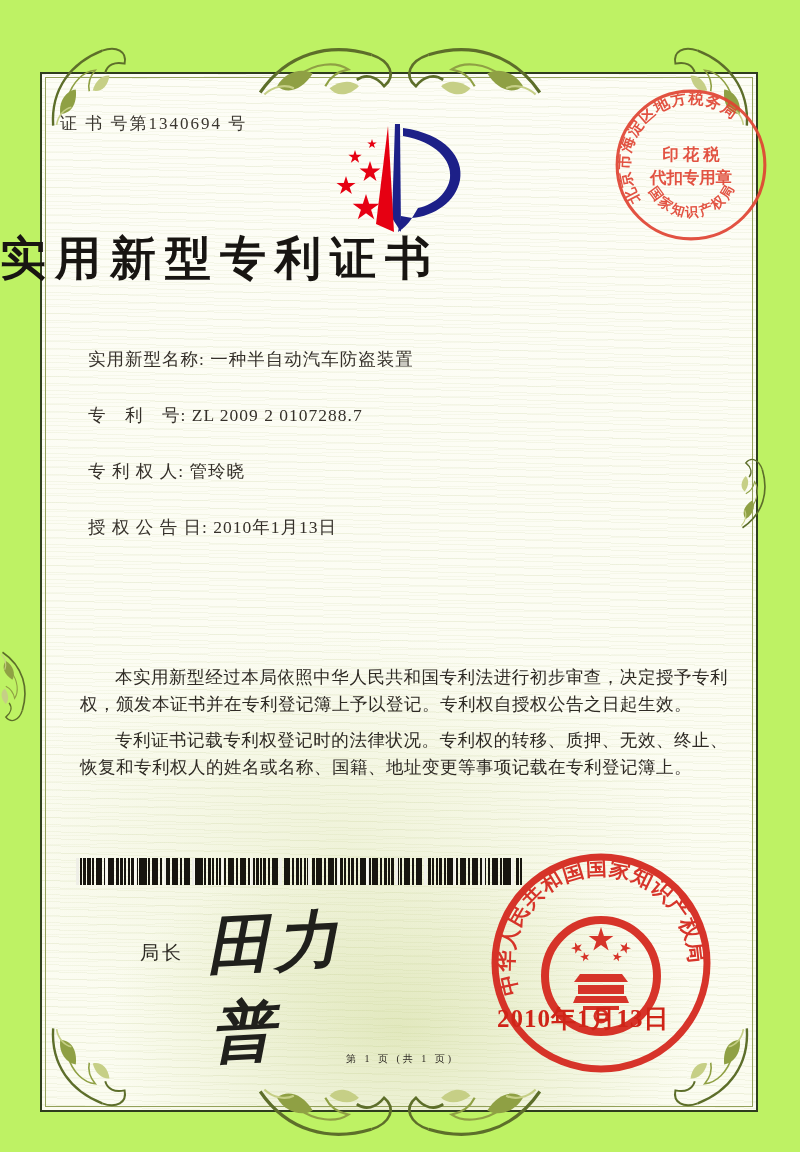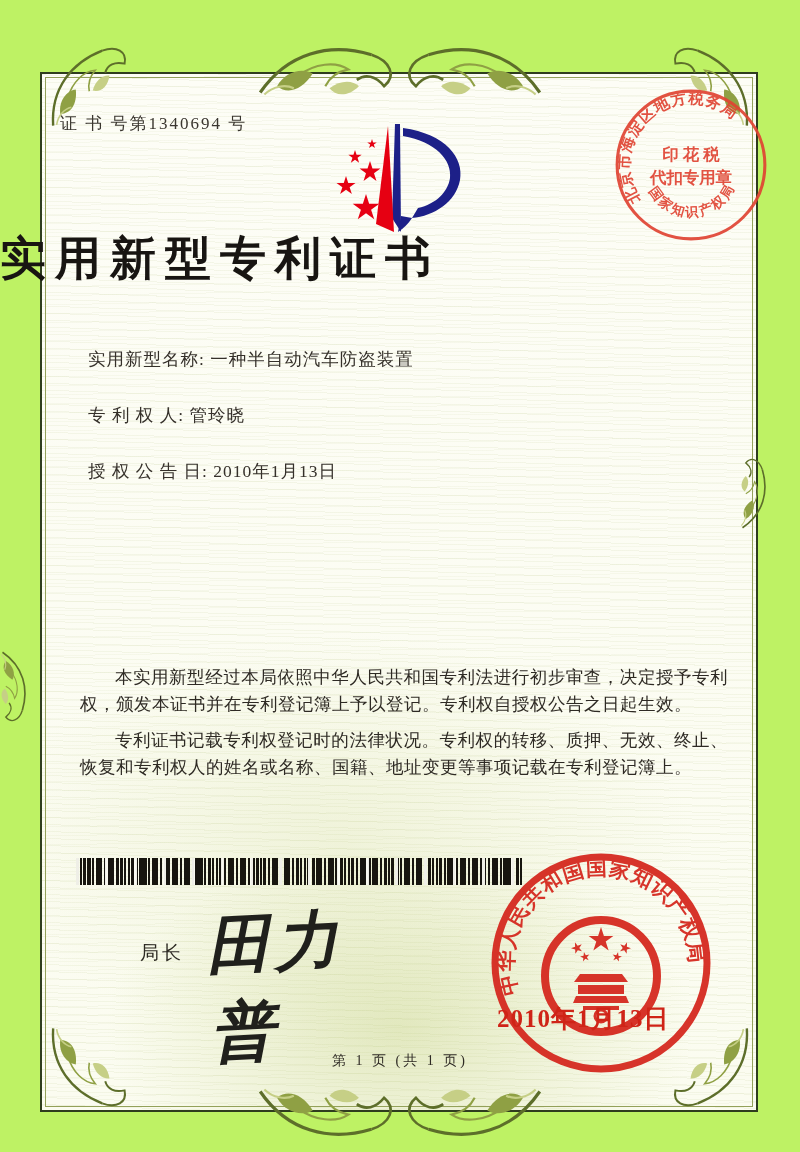--- a/index.html
+++ b/index.html
@@ -71,21 +71,21 @@
     transform:rotate(-3deg);letter-spacing:4px;font-style:italic;
   }
 
   .seal{position:absolute;left:486px;top:848px;opacity:.94;}
   .seal-date{
     position:absolute;left:497px;top:1002px;
     font-size:25px;font-weight:bold;color:#cf2417;letter-spacing:1px;
   }
   .footer{
     position:absolute;left:0;top:1052px;width:100%;
-    text-align:center;font-size:14px;letter-spacing:3px;color:#2e2a24;
+    text-align:center;font-size:10px;letter-spacing:3px;color:#2e2a24;
   }
 </style>
 </head>
 <body>
 
 <div class="page">
 
   <div class="paper"></div>
   <div class="frame"></div>
 
@@ -149,20 +149,21 @@
     <use href="#star" transform="translate(18,66) scale(10)" fill="#e60012"></use>
     <use href="#star" transform="translate(42,52) scale(11)" fill="#e60012"></use>
     <use href="#star" transform="translate(27,37) scale(7)" fill="#e60012"></use>
     <use href="#star" transform="translate(44,24) scale(5)" fill="#e60012"></use>
   </svg>
 
   <div class="title">实用新型专利证书</div>
 
   <div class="fields">
     <div class="field-row"><span class="field-label">实用新型名称: </span><span class="field-value">一种半自动汽车防盗装置</span></div>
+    <div class="field-row"><span class="field-label">专　利　号: </span><span class="field-value">ZL 2009 2 0107288.7</span></div>
     <div class="field-row"><span class="field-label">专 利 权 人: </span><span class="field-value">管玲晓</span></div>
     <div class="field-row"><span class="field-label">授 权 公 告 日: </span><span class="field-value">2010年1月13日</span></div>
   </div>
 
   <div class="body-text">
     <p>本实用新型经过本局依照中华人民共和国专利法进行初步审查，决定授予专利权，颁发本证书并在专利登记簿上予以登记。专利权自授权公告之日起生效。</p>
     <p>专利证书记载专利权登记时的法律状况。专利权的转移、质押、无效、终止、恢复和专利权人的姓名或名称、国籍、地址变更等事项记载在专利登记簿上。</p>
   </div>
 
   <div class="barcode"></div>

